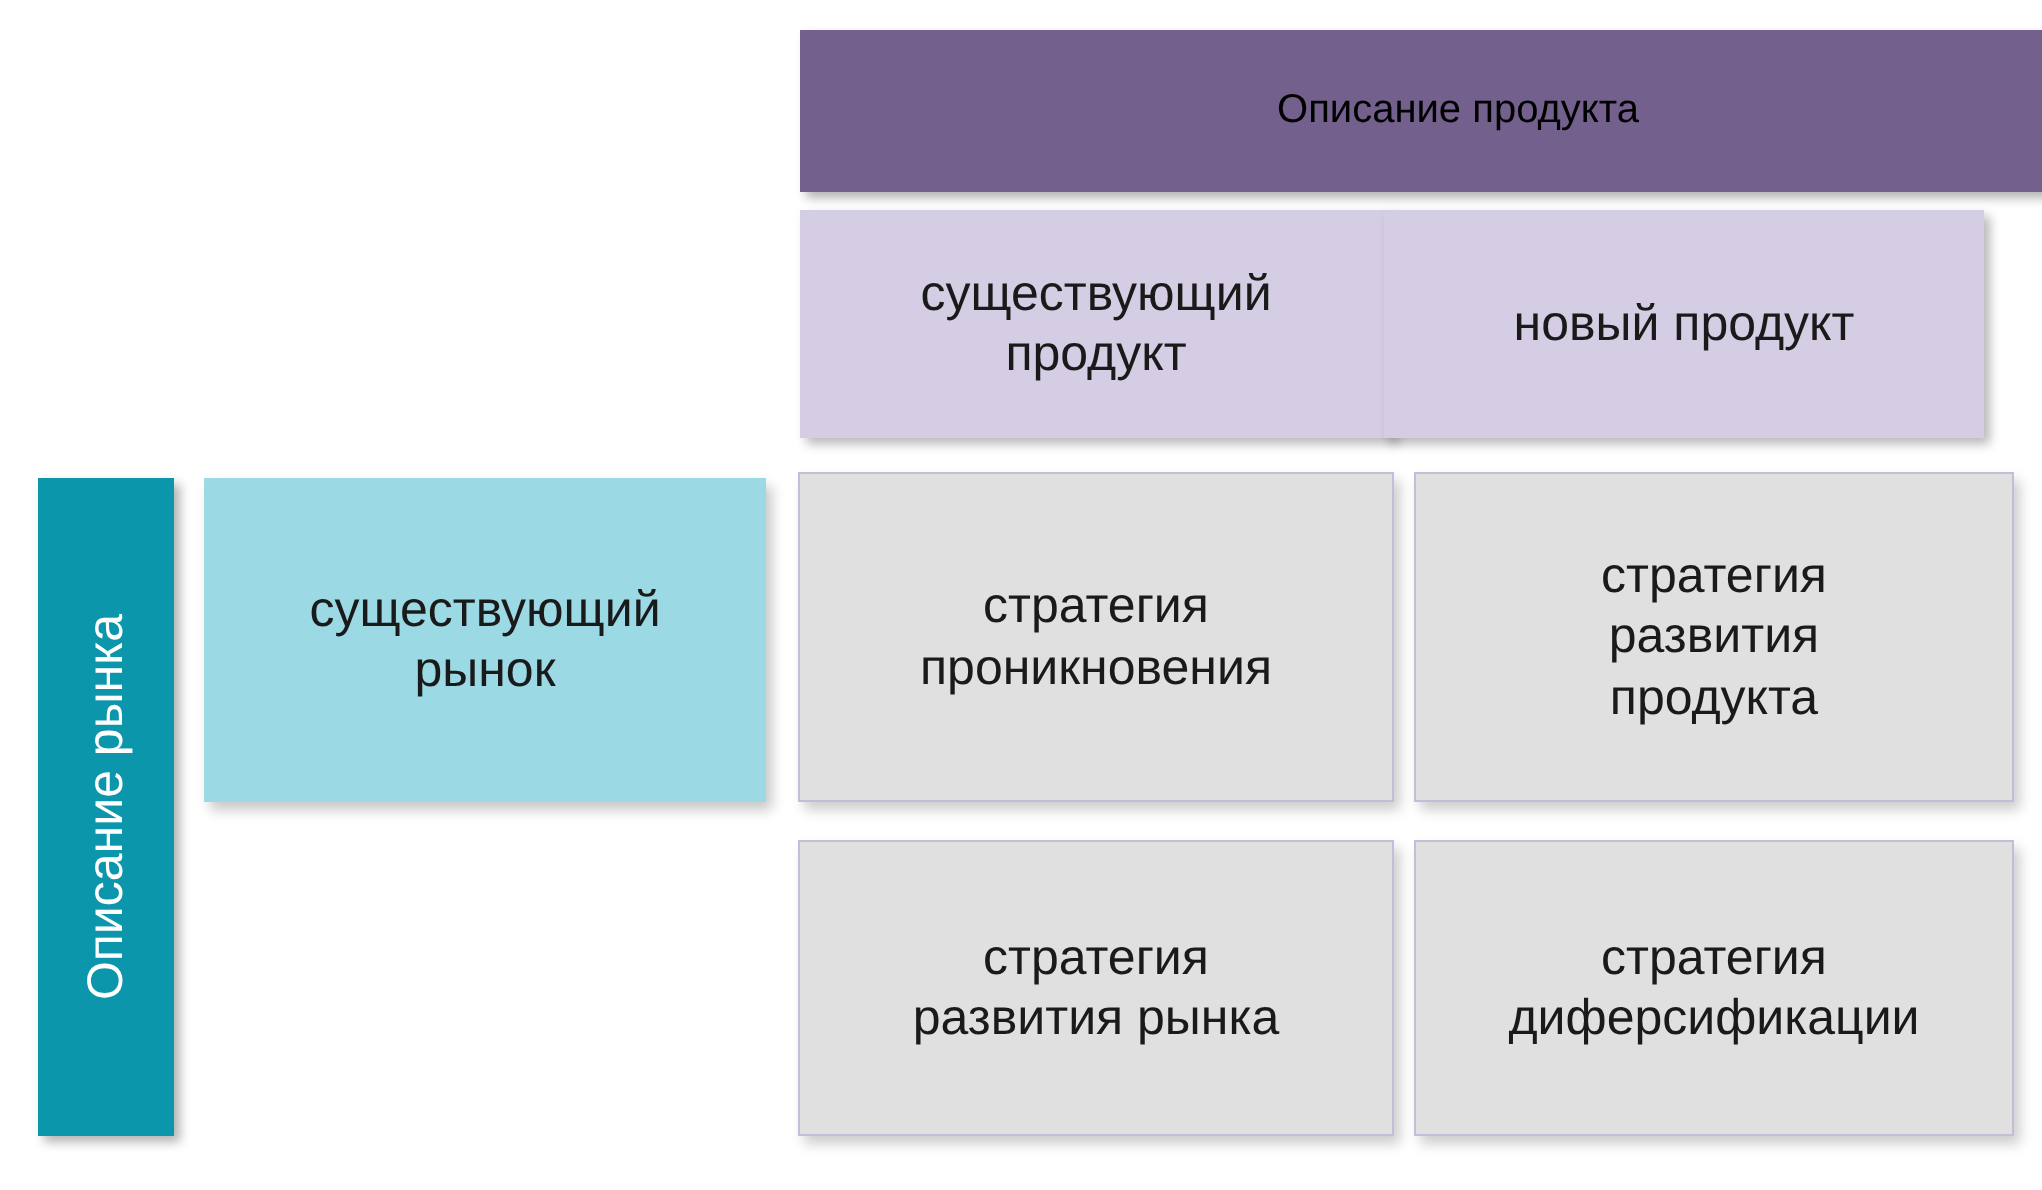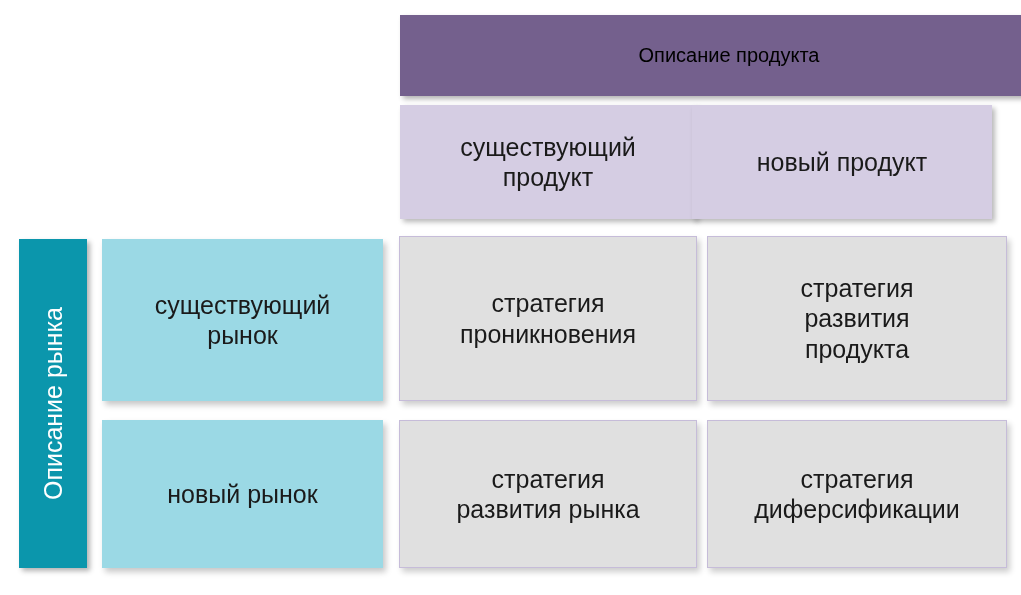--- a/index.html
+++ b/index.html
@@ -109,21 +109,20 @@
   <div class="cell col-header c1">существующий
 продукт</div>
   <div class="cell col-header c2">новый продукт</div>
 
   <div class="cell row-group-header">
     <span class="vtext">Описание рынка</span>
   </div>
 
   <div class="cell row-header r1">существующий
 рынок</div>
-  <div class="cell row-header r2">новый рынок</div>
 
   <div class="cell body-cell r1 c1">стратегия
 проникновения</div>
   <div class="cell body-cell r1 c2">стратегия
 развития
 продукта</div>
   <div class="cell body-cell r2 c1">стратегия
 развития рынка</div>
   <div class="cell body-cell r2 c2">стратегия
 диферсификации</div>

